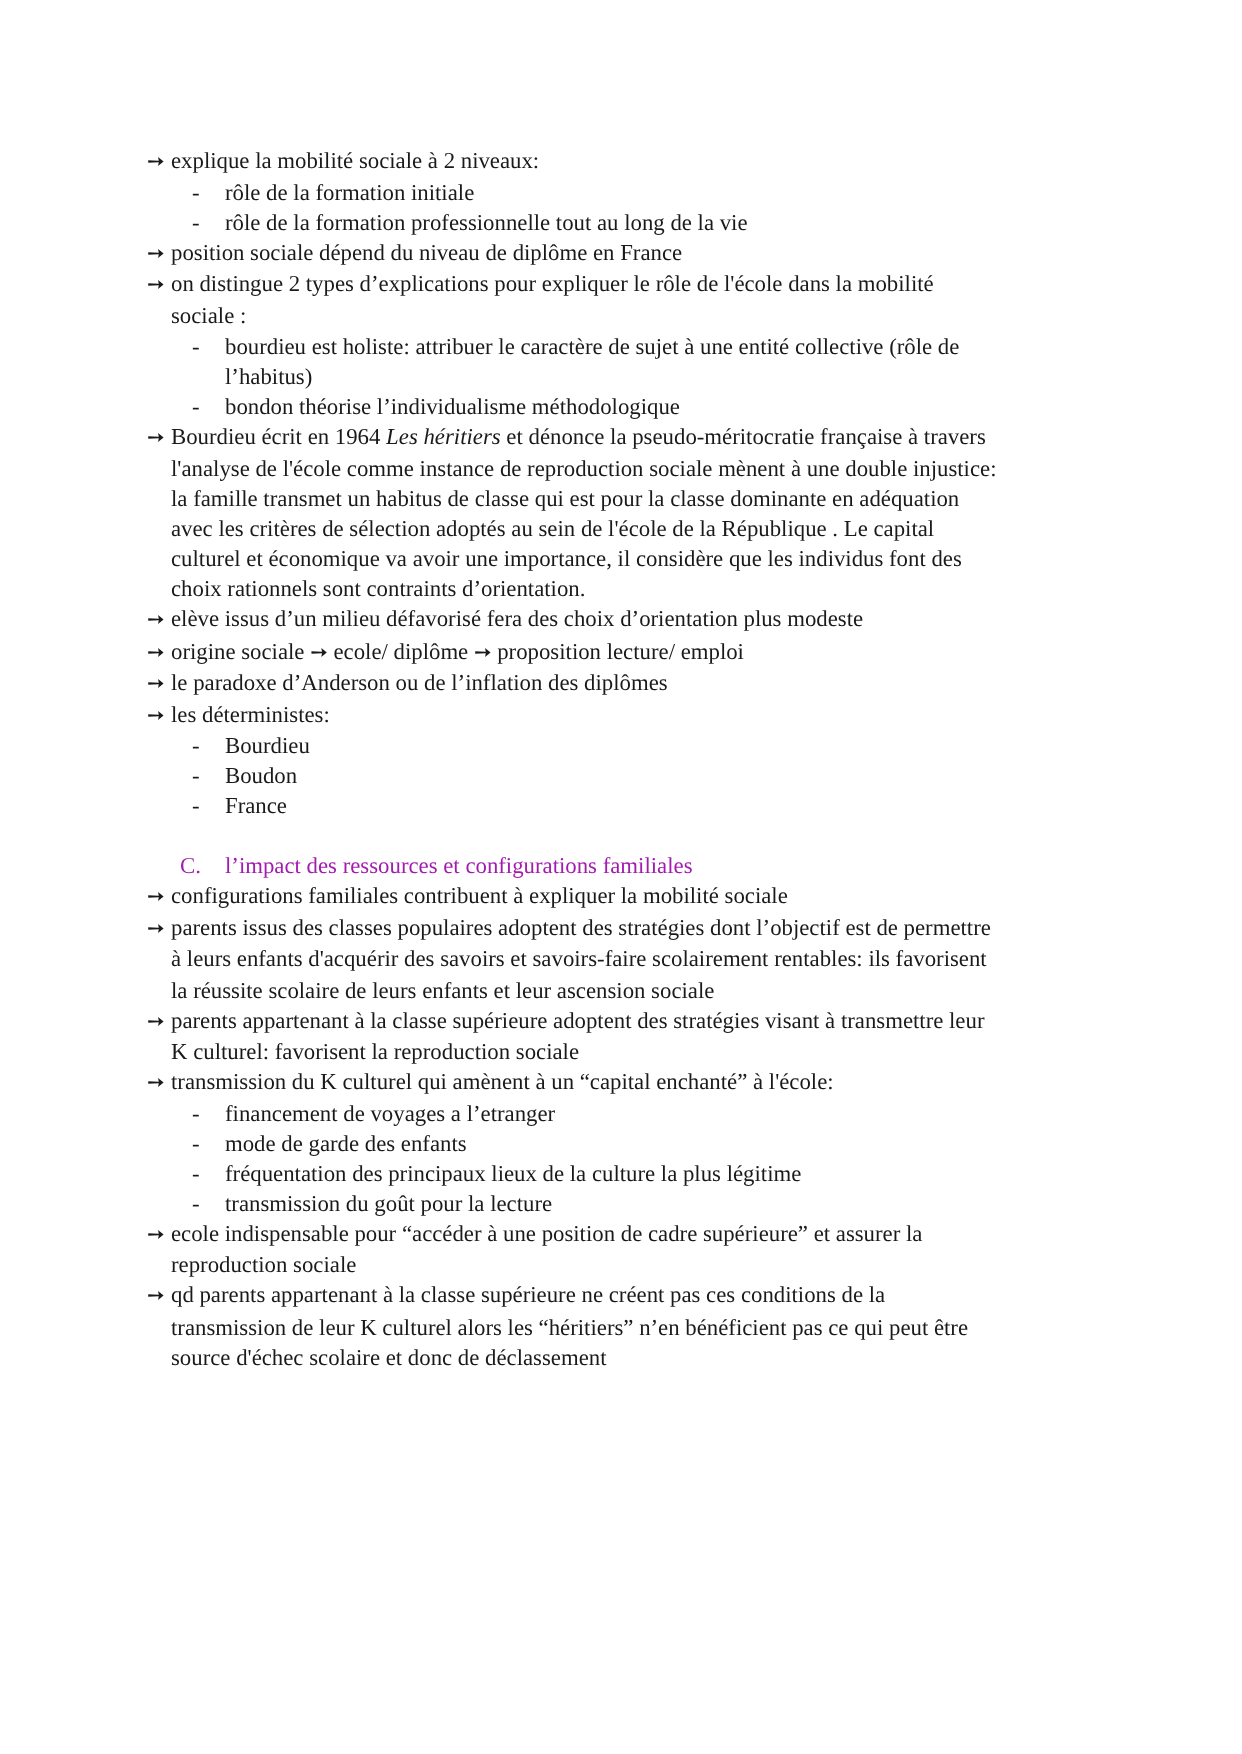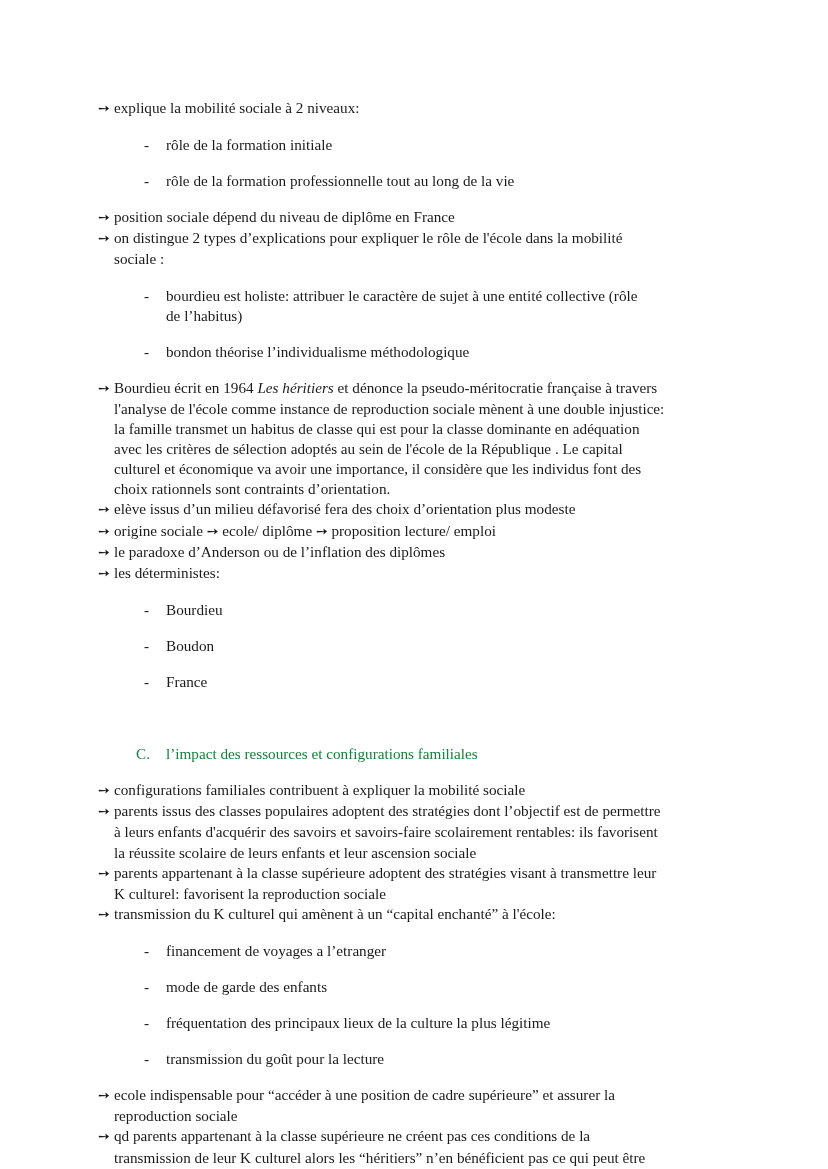--- a/index.html
+++ b/index.html
@@ -40,37 +40,37 @@
     width: 16px;
     text-indent: 0;
     font-size: 14px;
     line-height: 20.1px;
     vertical-align: baseline;
   }
 
   
   .dash-item {
     position: relative;
-    margin: 16px;
+    margin: 0;
     padding-left: 52px;
     text-indent: -22px;
     max-width: 640px;
   }
   .dash-item .dash {
     display: inline-block;
     width: 22px;
     text-indent: 0;
   }
 
   
   .section-heading {
-    color: #15803d;
+    color: #a21caf;
     font-size: 15.2px;
     line-height: 20.1px;
-    margin: 16px;
+    margin: 0;
     padding-left: 52px;
     text-indent: -30px;
   }
   .section-heading .marker {
     display: inline-block;
     width: 30px;
     text-indent: 0;
   }
 
   .spacer-line { height: 20.1px; }

